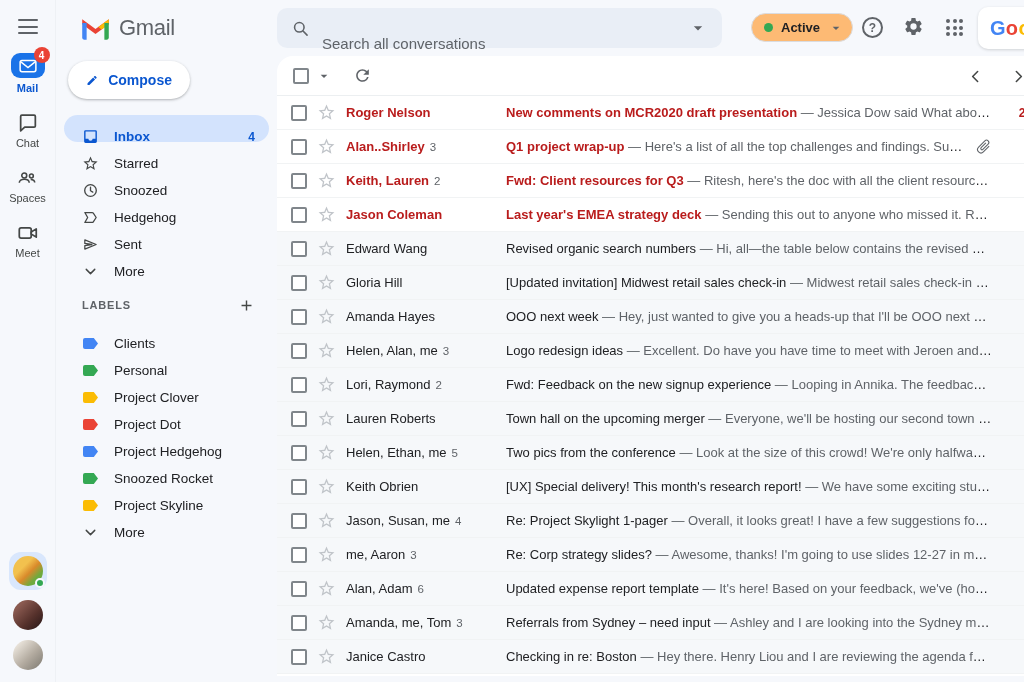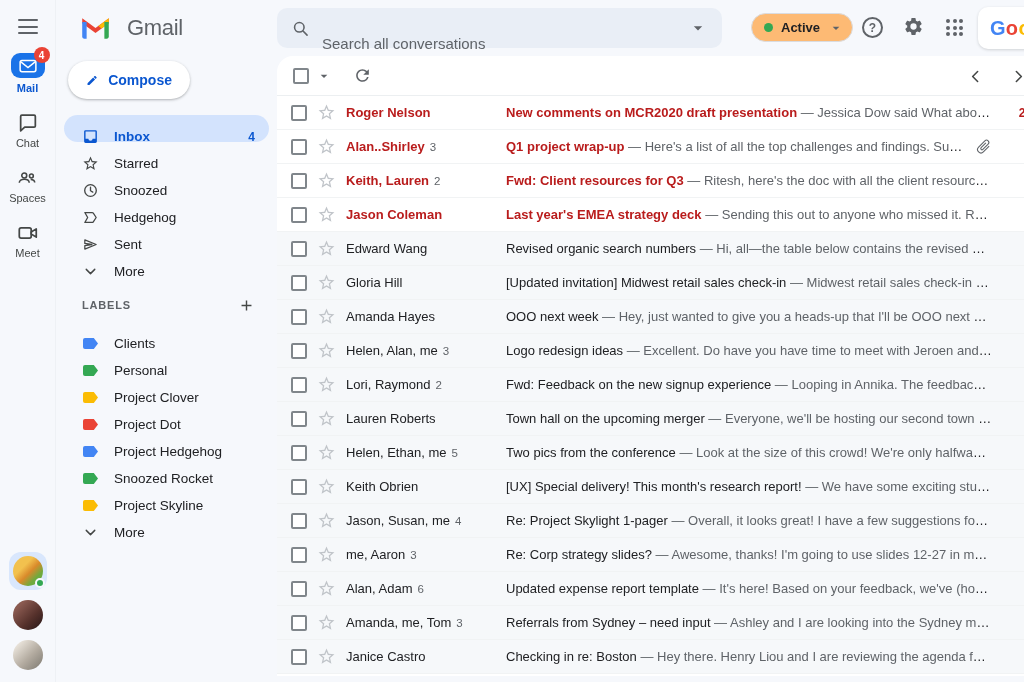--- a/index.html
+++ b/index.html
@@ -35,21 +35,21 @@
                  display:flex; align-items:center; justify-content:center; position:relative; cursor:pointer; }
   .avatar { display:block; width:30px; height:30px; border-radius:50%; cursor:pointer; }
   .a1 { background:linear-gradient(135deg,#f2c14e 35%,#d98a2b 55%,#6faa3e 75%); }
   .a2 { background:linear-gradient(135deg,#8a5a50 20%,#57322c 60%,#241516); }
   .a3 { background:linear-gradient(135deg,#e8e2d9 15%,#b4aca1 55%,#7b776f); }
   .presence { position:absolute; right:2px; bottom:2px; width:10px; height:10px; border-radius:50%;
               background:#34a853; border:2px solid #f6f8fc; }
 
   
   .sidebar { position:absolute; left:56px; top:0; width:221px; height:682px; }
-  .logo-row { display:flex; align-items:flex-start; gap:16px; margin:15px 0 0 24px; cursor:pointer; }
+  .logo-row { display:flex; align-items:center; gap:8px; margin:15px 0 0 24px; cursor:pointer; }
   .brand { font-size:22px; color:#5f6368; letter-spacing:-0.3px; }
   .compose { margin:20px 0 0 12px; width:122px; height:38px; border:none; border-radius:19px; background:#fff;
              box-shadow:0 1px 3px rgba(60,64,67,.25), 0 1px 2px rgba(60,64,67,.15);
              display:flex; align-items:center; gap:10px; padding:0 18px; cursor:pointer; }
   .compose .icon { width:17px; height:17px; color:#0b57d0; }
   .compose span:last-child { font-size:14px; font-weight:bold; color:#0b57d0; }
   ul.nav, ul.labels { list-style:none; }
   ul.nav { margin-top:16px; }
   .nav-item { height:27px; margin:0 8px; border-radius:14px; display:flex; align-items:center;
               gap:15px; padding:16px 14px 0 18px; font-size:13.5px; color:#202124; cursor:pointer; }

